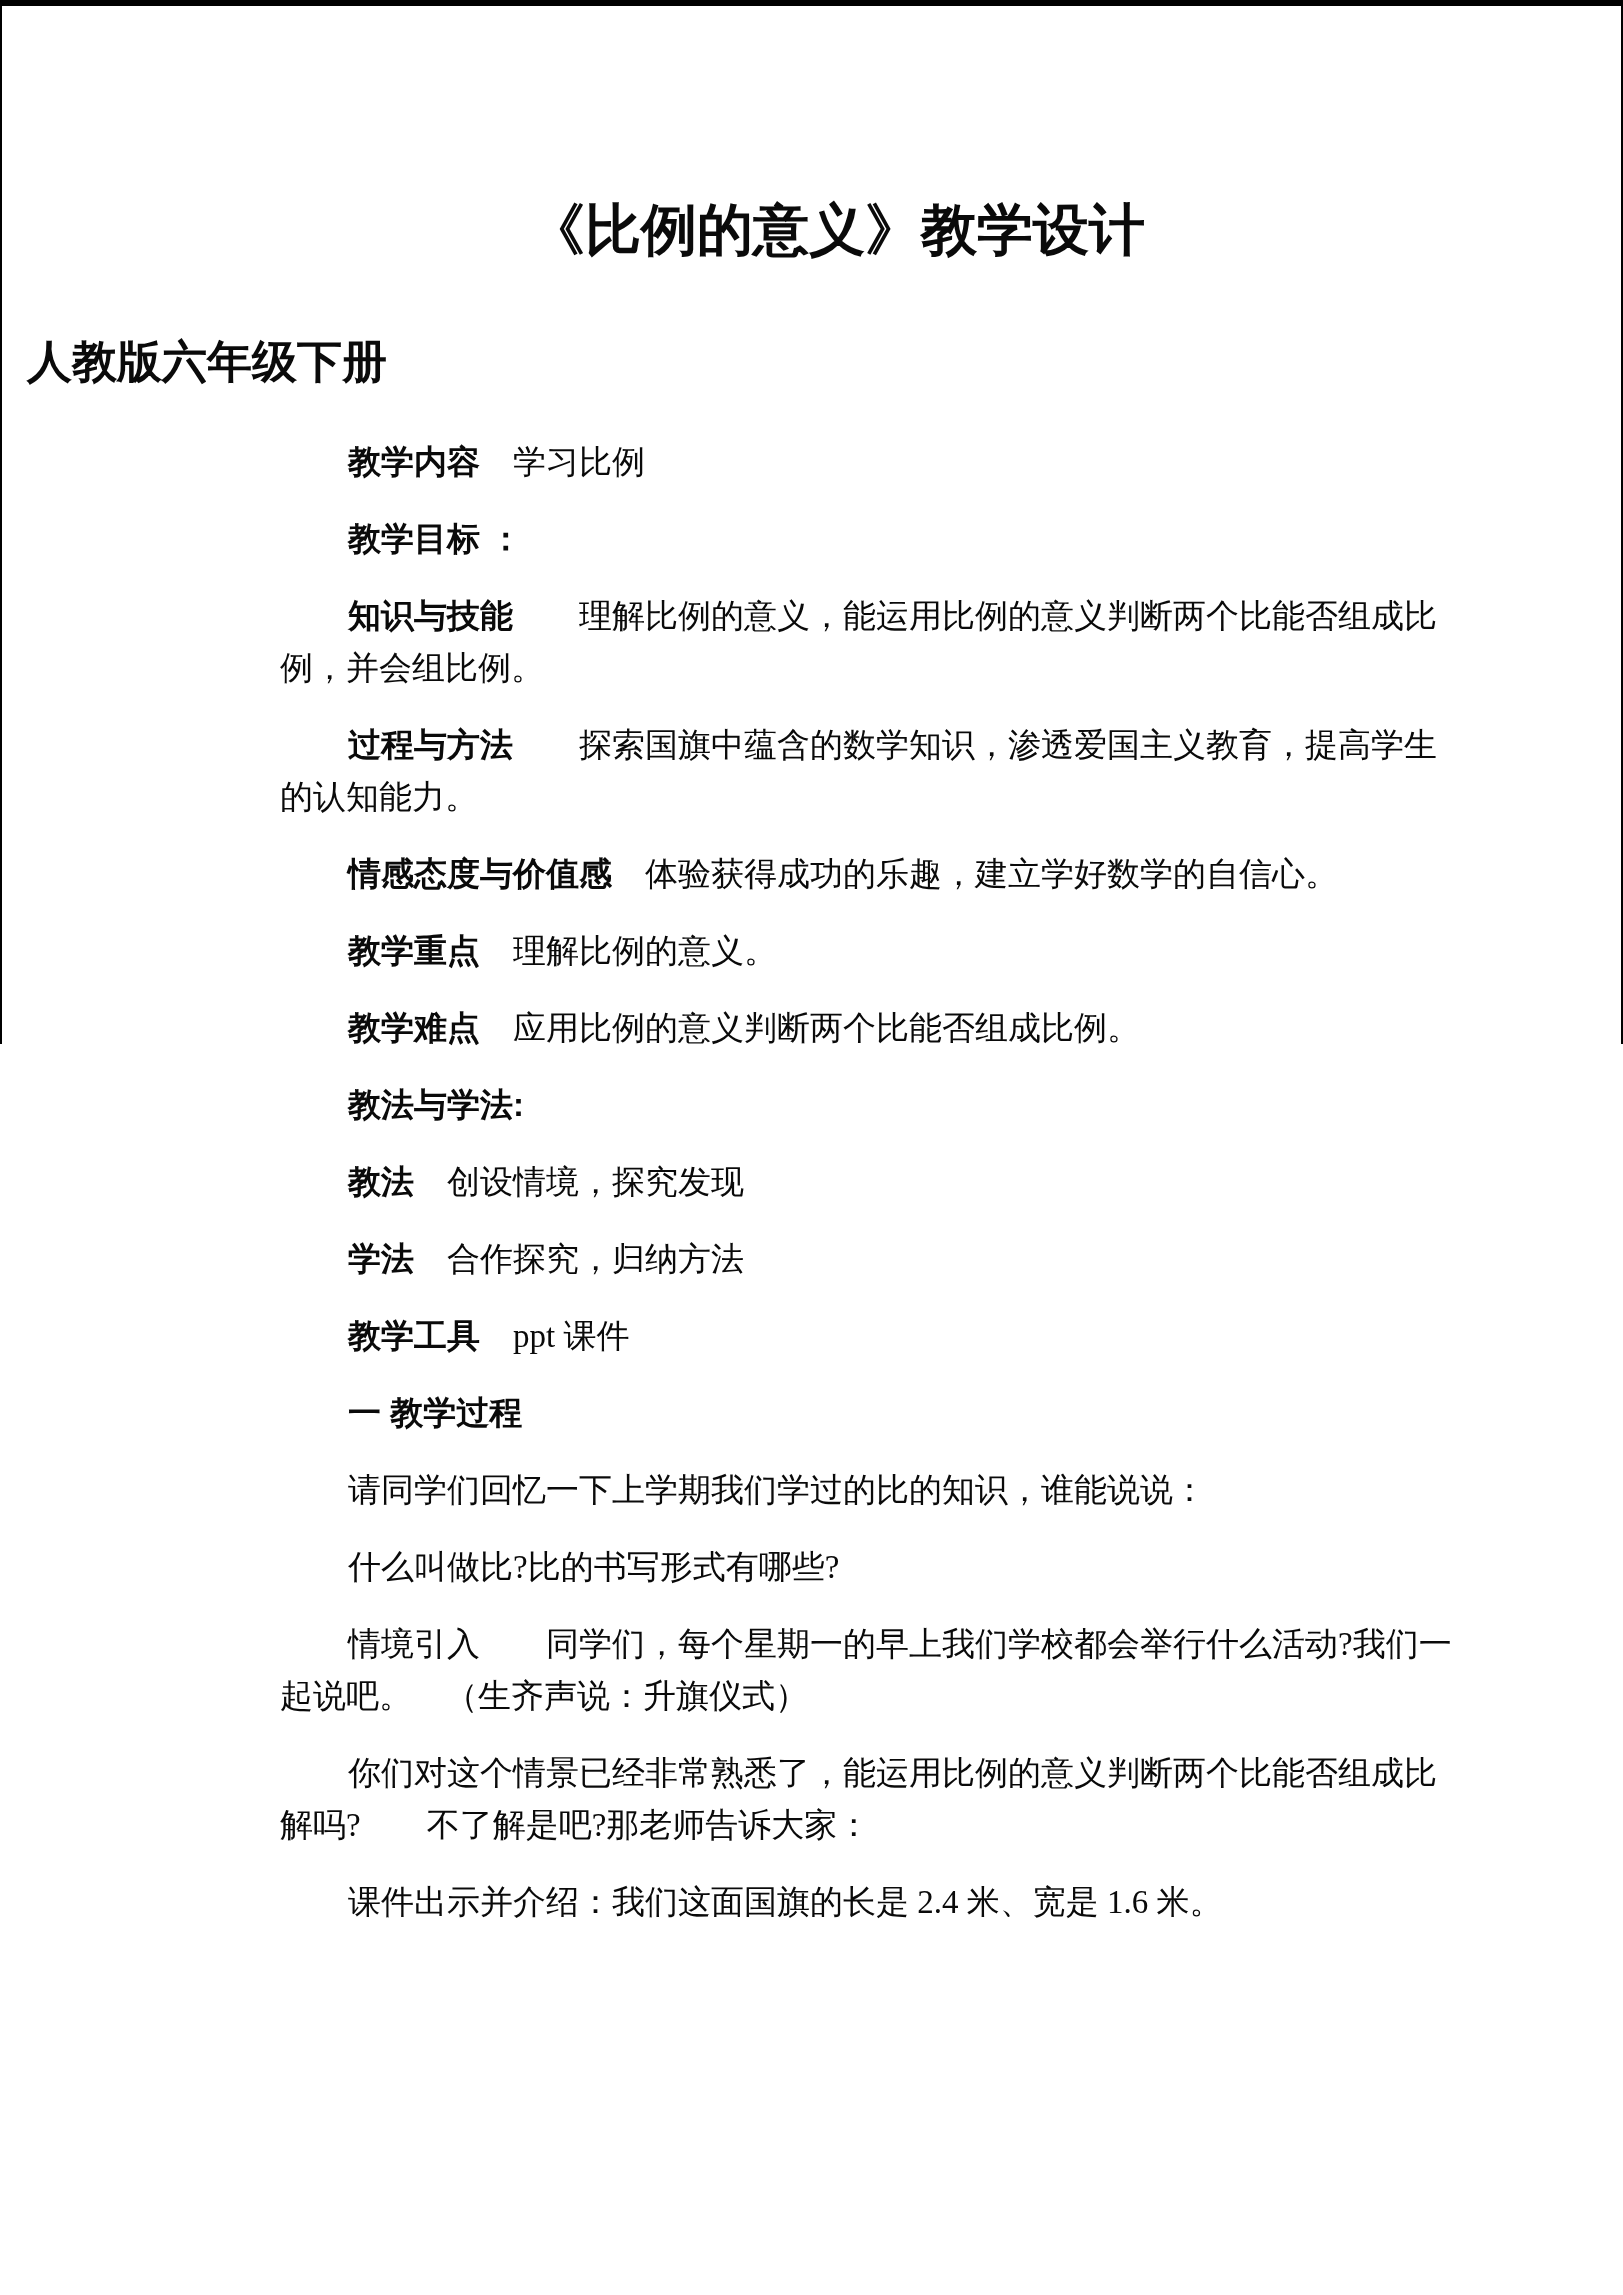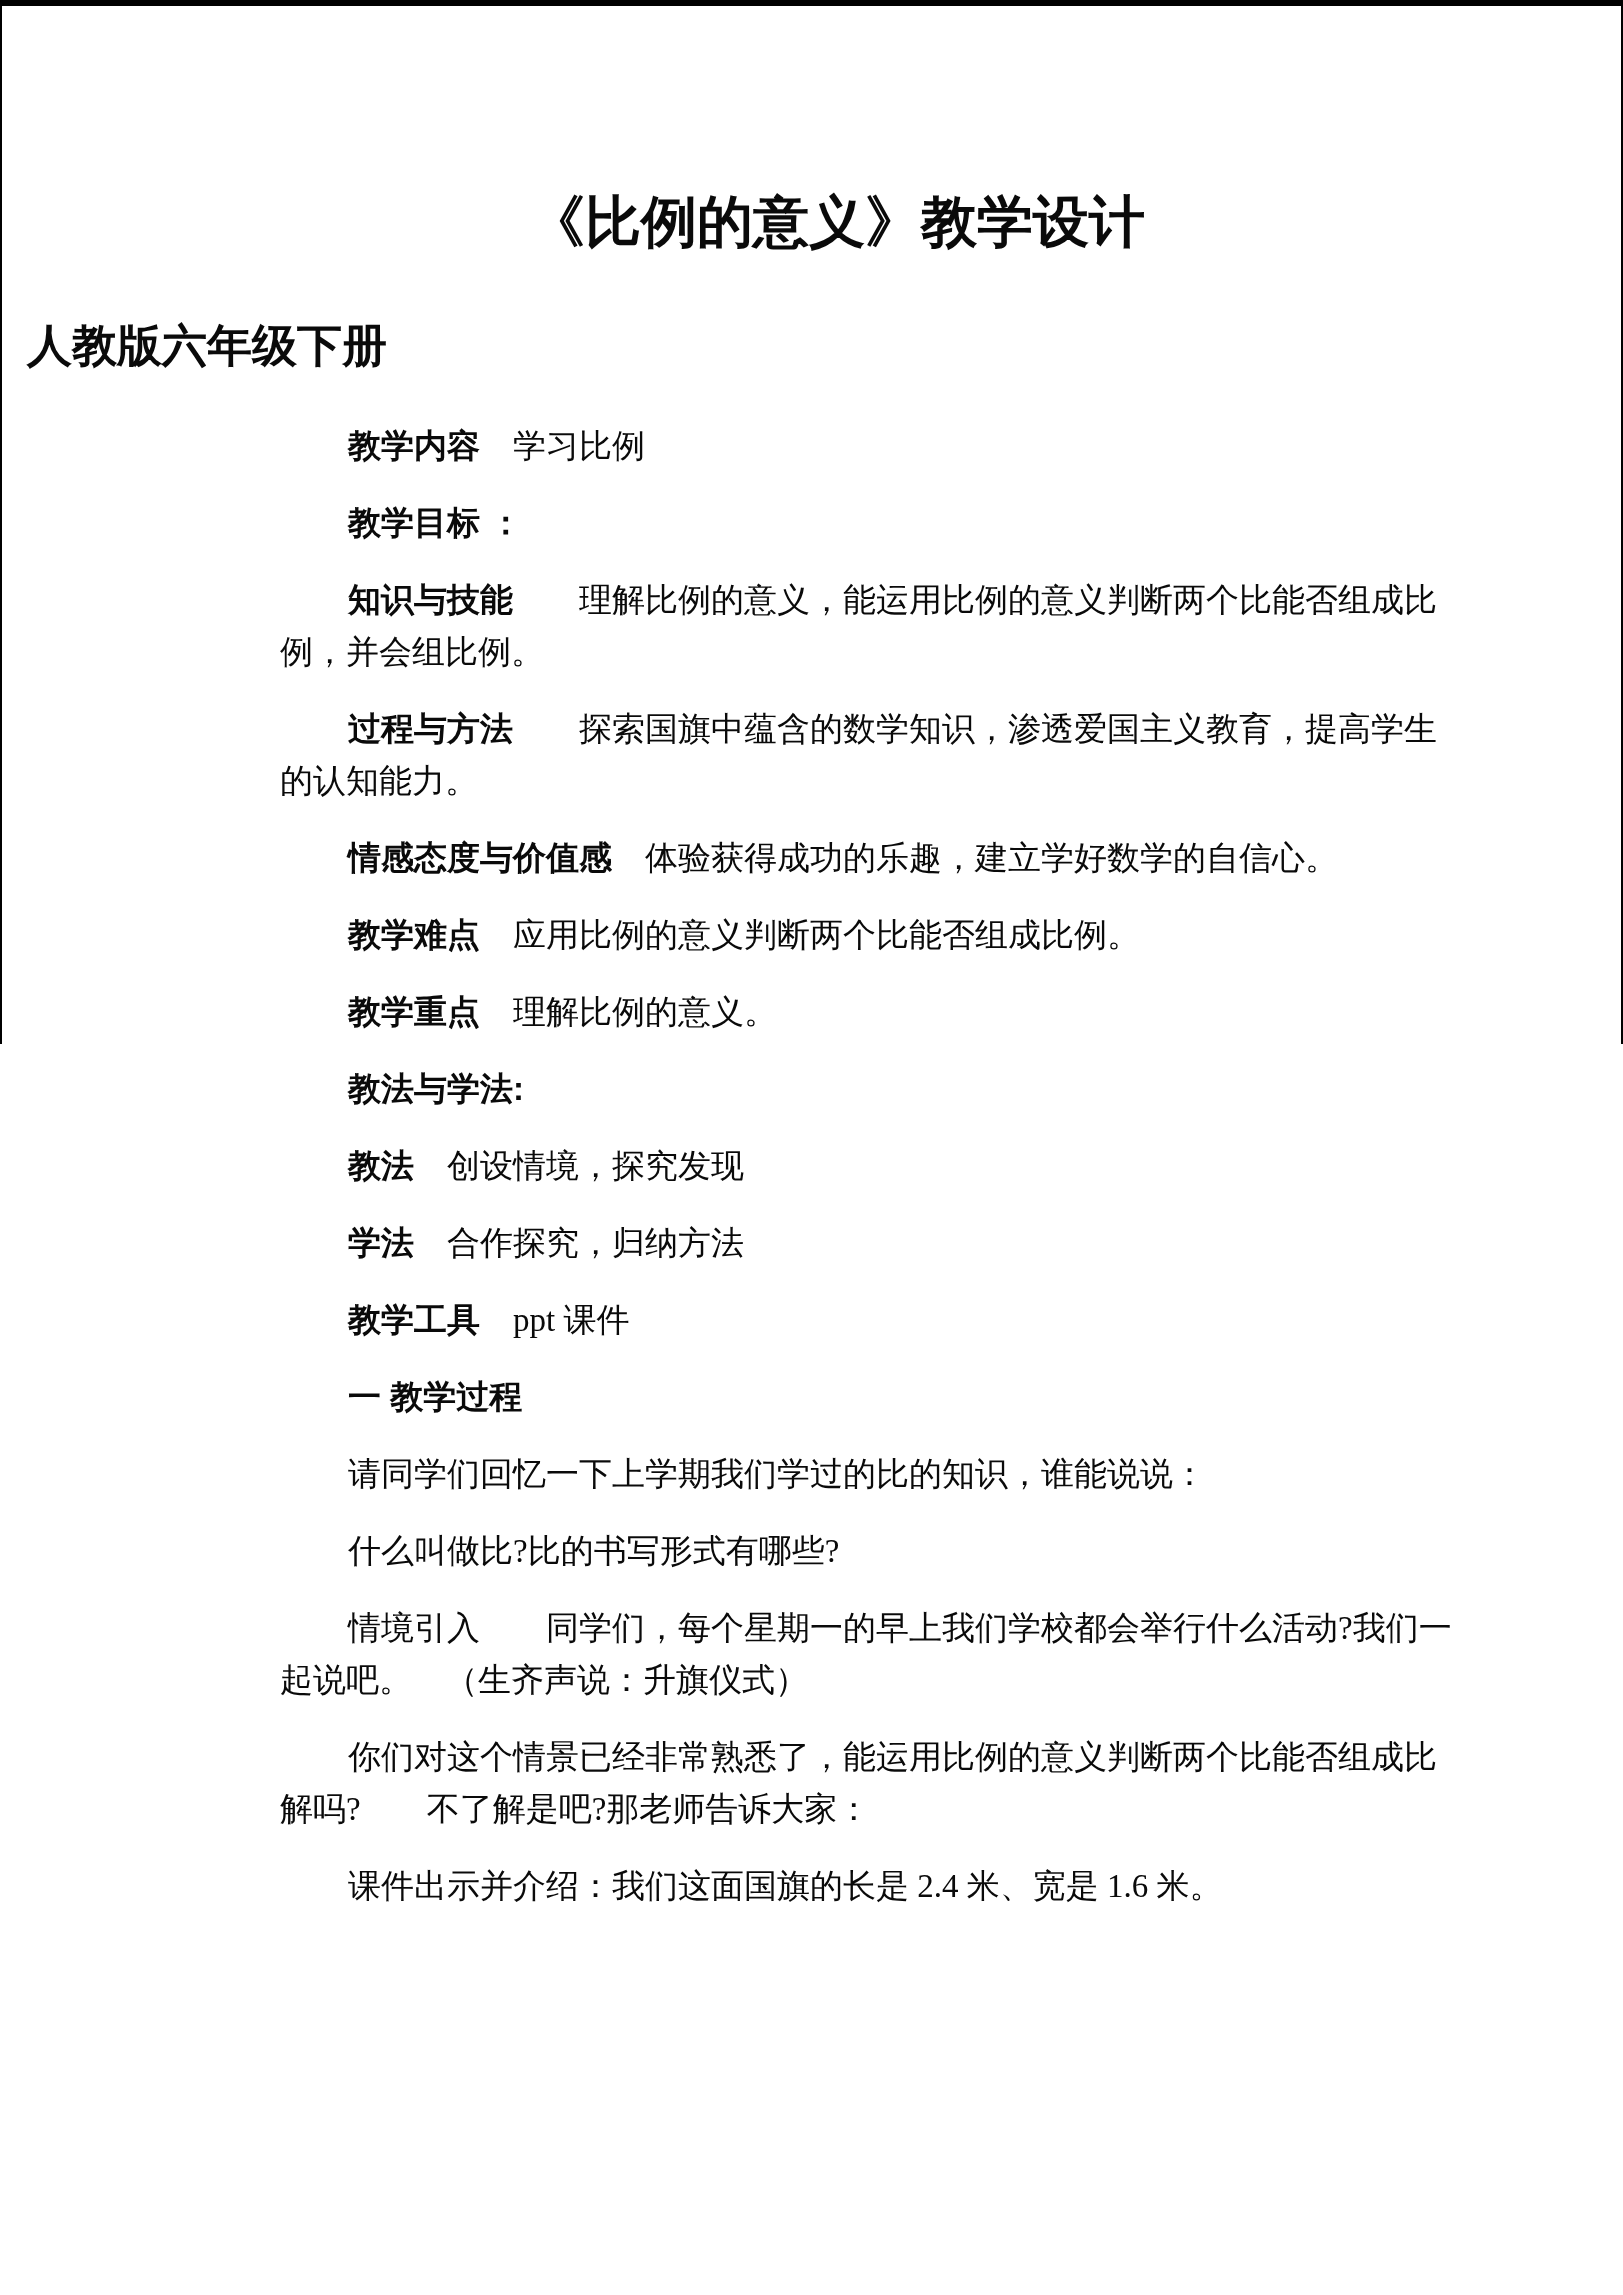--- a/index.html
+++ b/index.html
@@ -27,21 +27,21 @@
     position: absolute;
     top: 0;
     width: 2px;
     height: 1044px;
     background: #000000;
   }
   .edge-line.left  { left: 0; }
   .edge-line.right { right: 0; }
 
   .doc-title {
-    margin: 10px;
+    margin: 18px;
     padding: 181px 0 0 51px;
     text-align: center;
     font-size: 56px;
     line-height: 63px;
     font-weight: 700;
     letter-spacing: 0px;
     white-space: pre;
   }
   .doc-subtitle {
     margin: 0;
@@ -98,24 +98,24 @@
         <div class="line"><span class="run">例，并会组比例。</span></div>
       </div>
       <div class="para">
         <div class="line first"><span class="run bold">过程与方法</span><span class="run">　　探索国旗中蕴含的数学知识，渗透爱国主义教育，提高学生</span></div>
         <div class="line"><span class="run">的认知能力。</span></div>
       </div>
       <div class="para">
         <div class="line first"><span class="run bold">情感态度与价值感</span><span class="run">　体验获得成功的乐趣，建立学好数学的自信心。</span></div>
       </div>
       <div class="para">
-        <div class="line first"><span class="run bold">教学难点</span><span class="run">　应用比例的意义判断两个比能否组成比例。</span></div>
+        <div class="line first"><span class="run bold">教学重点</span><span class="run">　理解比例的意义。</span></div>
       </div>
       <div class="para">
-        <div class="line first"><span class="run bold">教学重点</span><span class="run">　理解比例的意义。</span></div>
+        <div class="line first"><span class="run bold">教学难点</span><span class="run">　应用比例的意义判断两个比能否组成比例。</span></div>
       </div>
       <div class="para">
         <div class="line first"><span class="run bold">教法与学法:</span></div>
       </div>
       <div class="para">
         <div class="line first"><span class="run bold">教法</span><span class="run">　创设情境，探究发现</span></div>
       </div>
       <div class="para">
         <div class="line first"><span class="run bold">学法</span><span class="run">　合作探究，归纳方法</span></div>
       </div>

